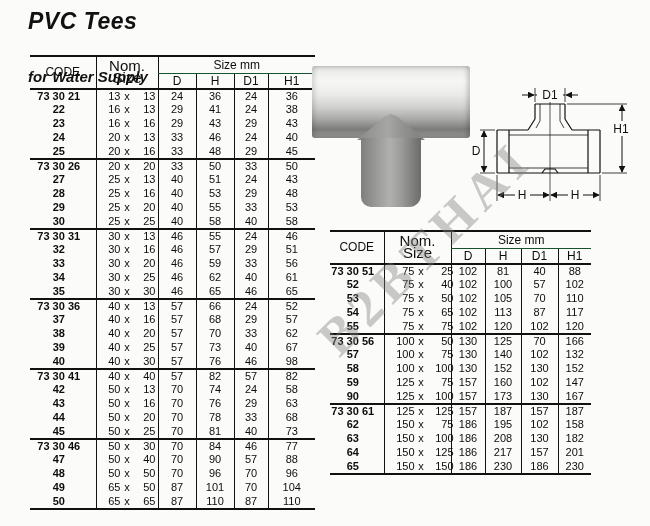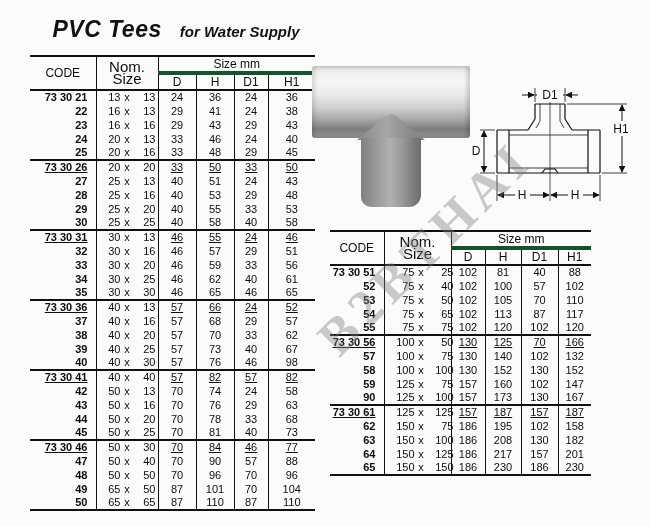--- a/index.html
+++ b/index.html
@@ -5,47 +5,47 @@
   html,body { margin:0; padding:0; background:#e9e9e9; }
   .page {
     position:relative; width:650px; height:526px; margin:0 auto;
     background:#fbfbf9; overflow:hidden;
     font-family:"Liberation Sans", sans-serif; color:#111;
   }
 
   
   .title-row {
     position:absolute; left:28px; top:8px; width:296px;
-    display:flex; justify-content:center; align-items:baseline; gap:18px;
+    display:flex; justify-content:center; align-items:baseline; gap:18px;flex-direction:column;
   }
   .title-main { font-size:23px; font-weight:bold; font-style:italic; letter-spacing:.5px; }
   .title-sub  { font-size:15px; font-weight:bold; font-style:italic;margin-top:15px; }
 
   
   .spec-table {
     position:absolute; border-collapse:collapse; table-layout:fixed;
     border-top:2px solid #111; border-bottom:2px solid #111;
     font-size:11px; color:#0d0d0d;
   }
   .spec-table.left  { left:30px;  top:55px;  width:285px; }
   .spec-table.right { left:330px; top:230px; width:261px; }
 
   .spec-table thead tr.h1r { height:17px; }
   .spec-table thead tr.h2r { height:15px; }
   .spec-table th { font-weight:normal; font-size:12px; padding:0; text-align:center; }
   .spec-table th.th-nom { font-size:15px; line-height:12.5px; }
   .spec-table th.bl, .spec-table td.bl { border-left:1px solid #111; }
-  .spec-table th.th-sizemm { border-bottom:4px solid #14532d; }
+  .spec-table th.th-sizemm { border-bottom:1px solid #14532d; }
   .spec-table thead th.hb { border-bottom:2px solid #111; }
 
   .spec-table tbody tr { height:14px; }
   .spec-table tbody td { padding:0; line-height:13px; vertical-align:middle; }
-  .spec-table tbody tr.group-first td { border-top:2px solid #111;text-decoration:underline; }
-
-  .cell-code { font-weight:bold; text-align:right; padding-right:8px !important;margin-top:6px; }
+  .spec-table tbody tr.group-first td { border-top:2px solid #111; }
+
+  .cell-code { font-weight:bold; text-align:center; padding-right:8px !important;margin-top:6px; }
   .cell-nom  { text-align:right; padding-right:6px !important; white-space:nowrap;margin-left:24px; }
   .cell-val  { text-align:center; }
   .s1 { display:inline-block; width:24px; text-align:right; }
   .sx { display:inline-block; width:13px; text-align:center; }
   .s2 { display:inline-block; width:22px; text-align:right; }
   .spec-table.right .s1 { width:30px; }
   .spec-table.right .s2 { width:26px; }
 
   
   .photo { position:absolute; left:310px; top:62px; width:162px; height:148px; }

